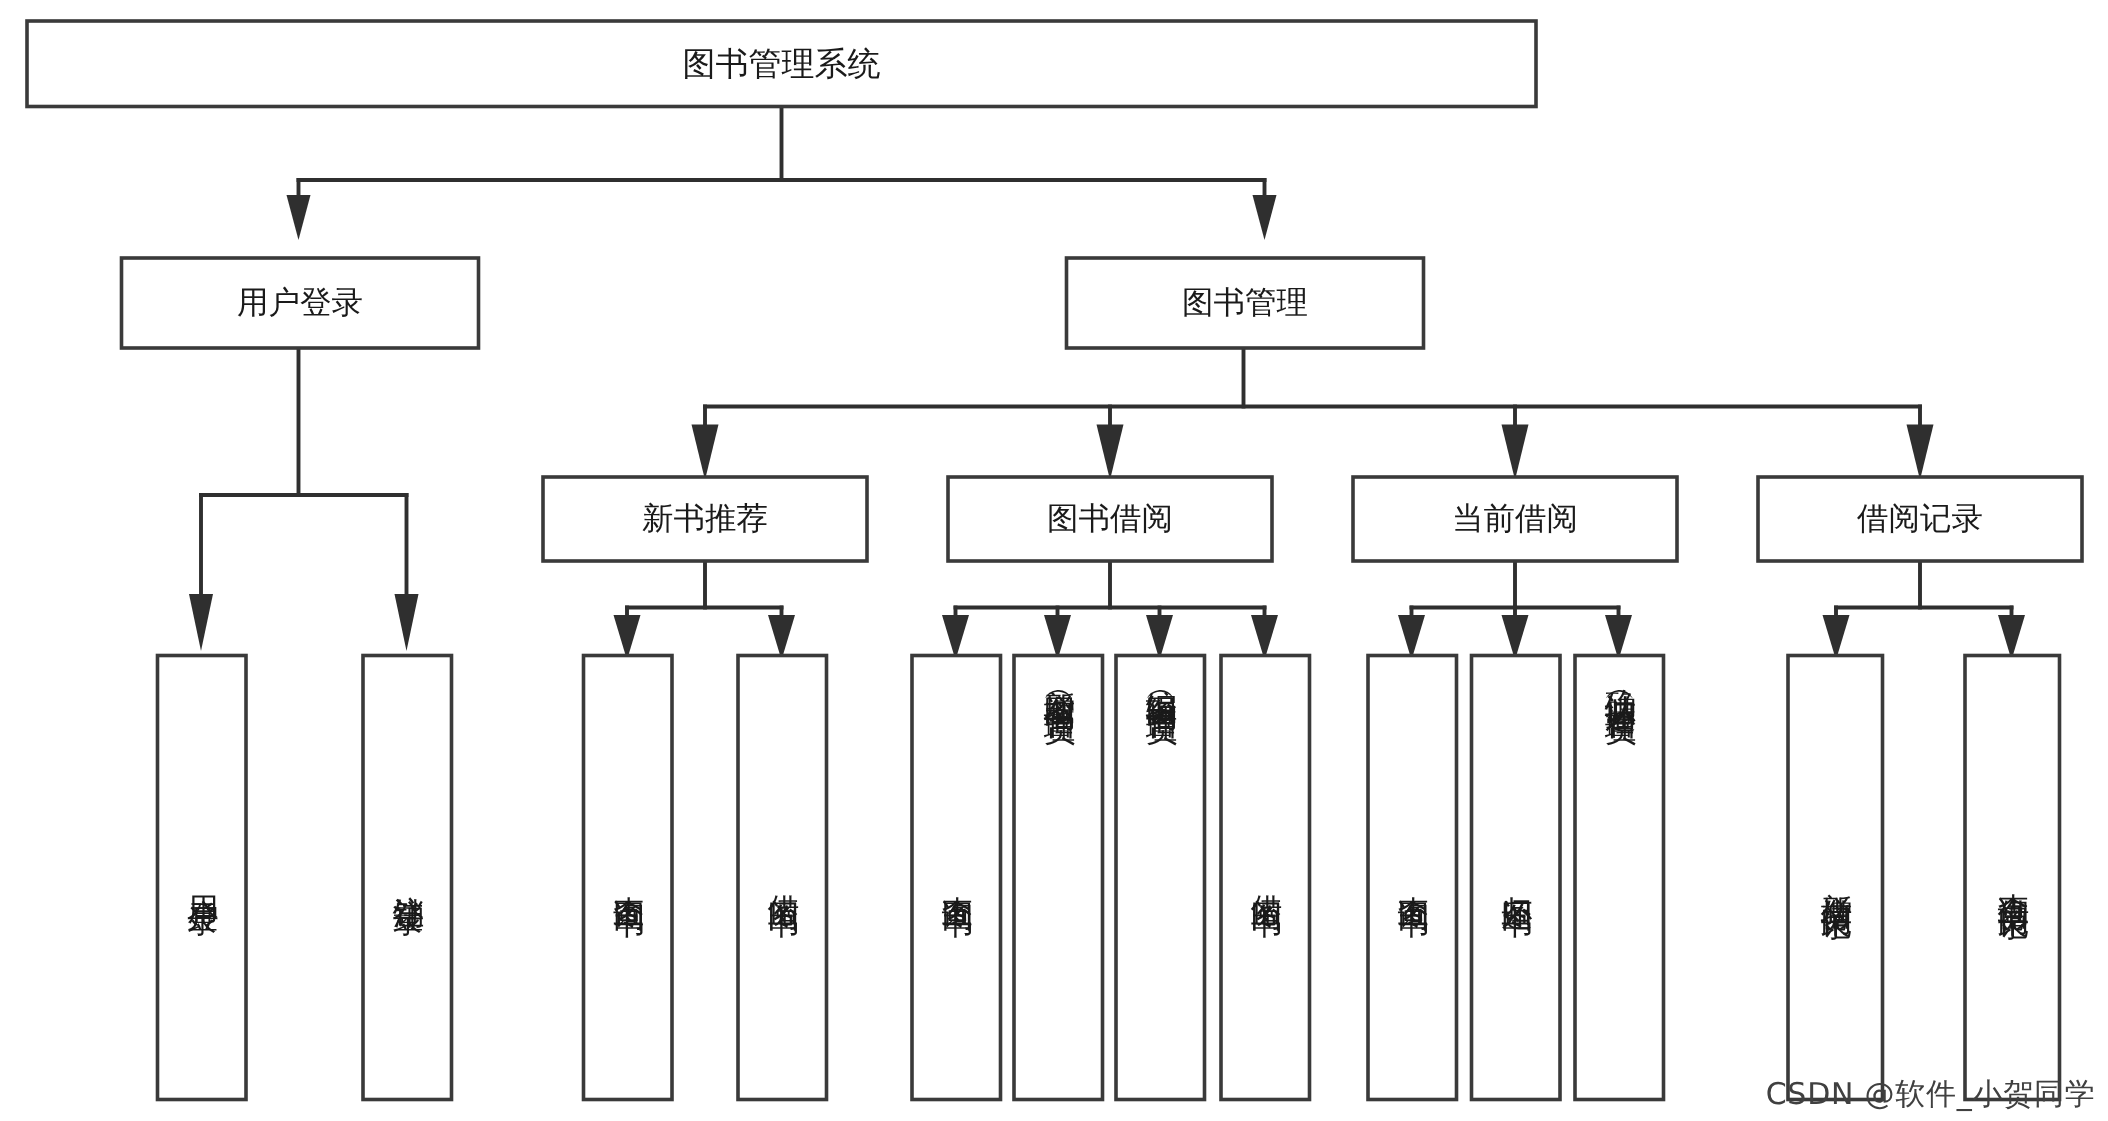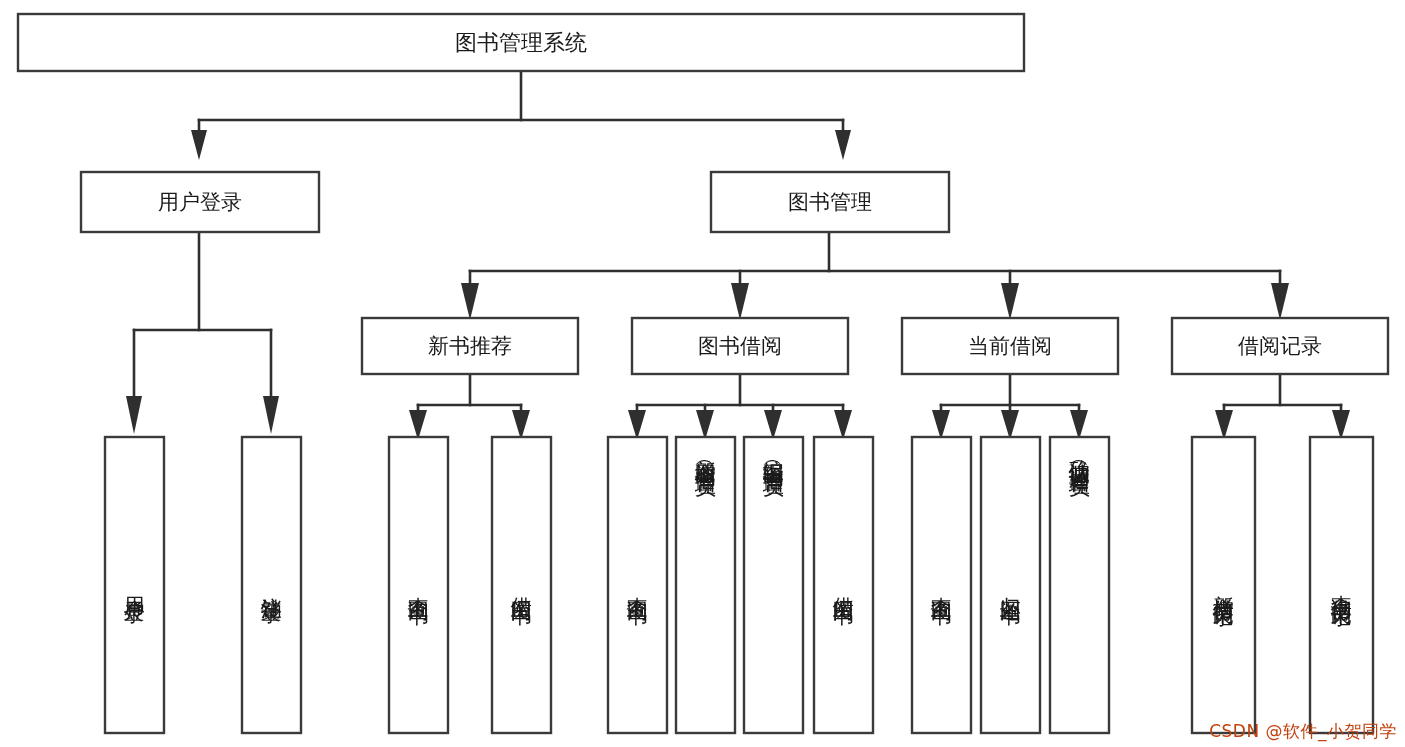--- a/index.html
+++ b/index.html
@@ -68,22 +68,22 @@
     line-height: 1.12;
     letter-spacing: 2.5px;
     color: #1a1a1a;
     white-space: nowrap;
   }
   .watermark {
     position: absolute;
     right: 8px;
     bottom: 4px;
     font-family: "DejaVu Sans", sans-serif;
-    font-size: 17px;
-    color: #c2410c;
+    font-size: 20px;
+    color: #404040;
     white-space: nowrap;
     letter-spacing: 0.5px;
   }
 </style>
 </head>
 <body>
 
 <div id="diagram-root">
 
   <svg class="diagram-canvas" viewBox="0 0 1405 747">

